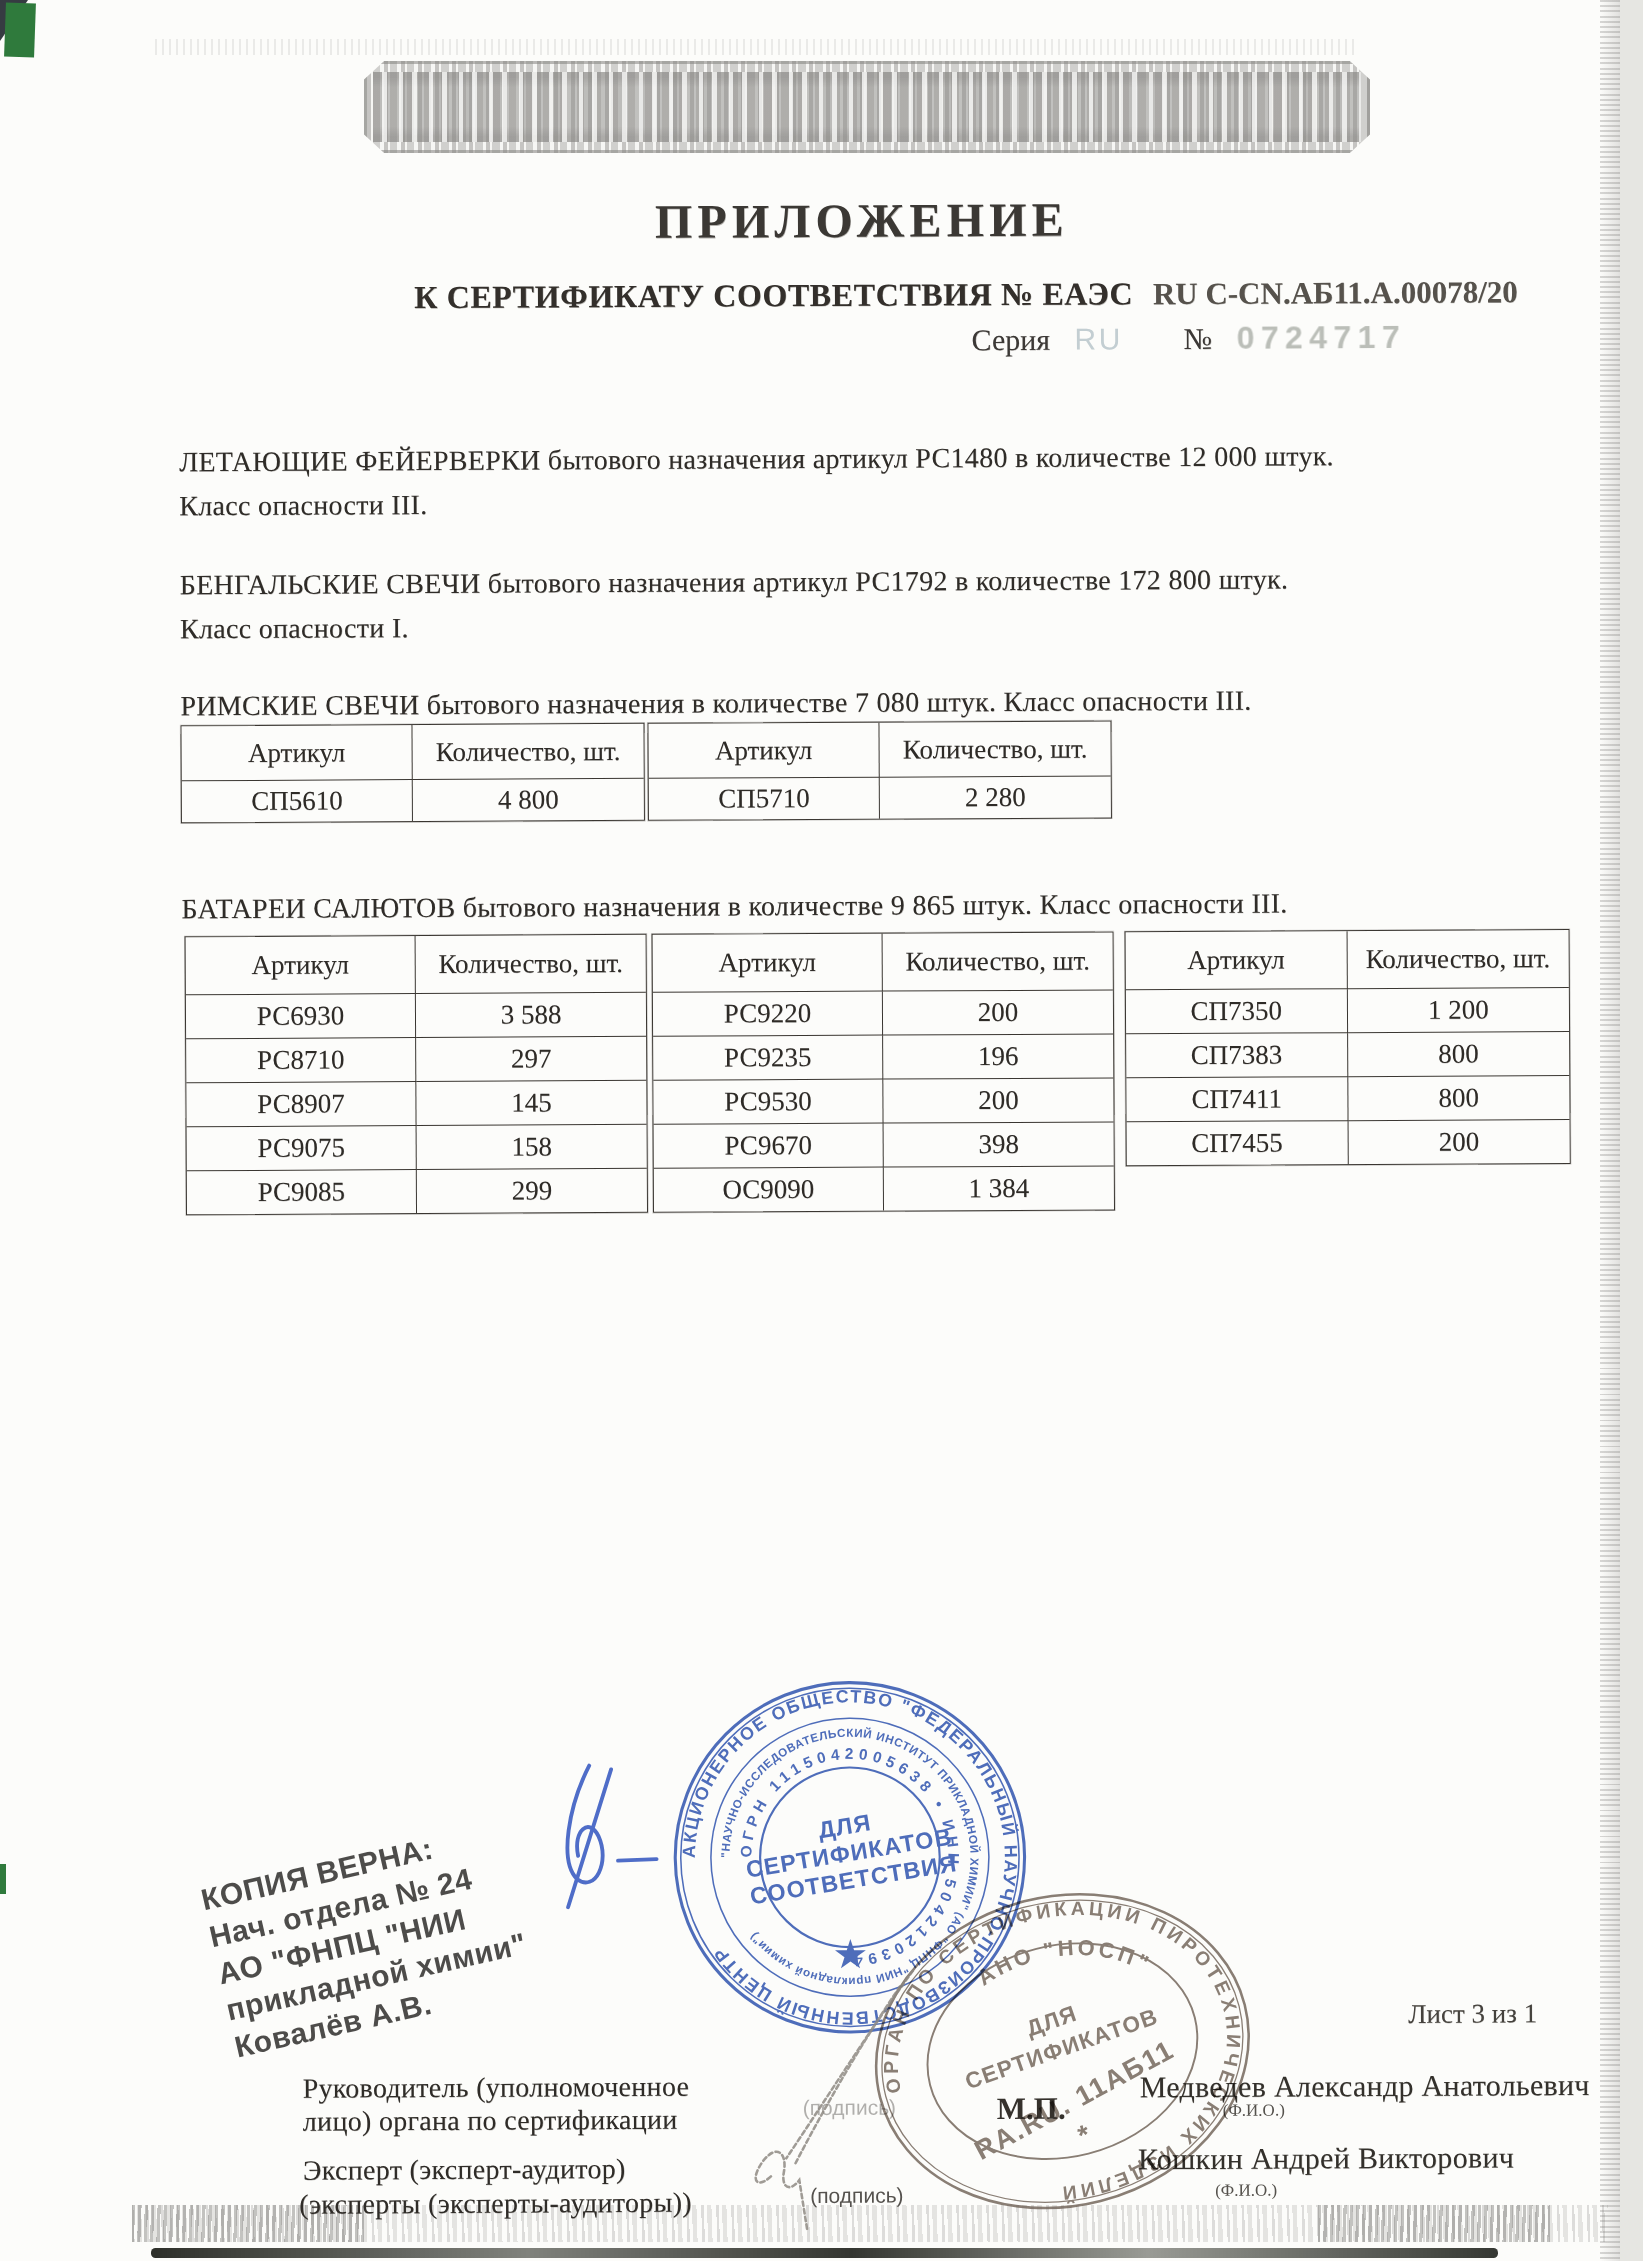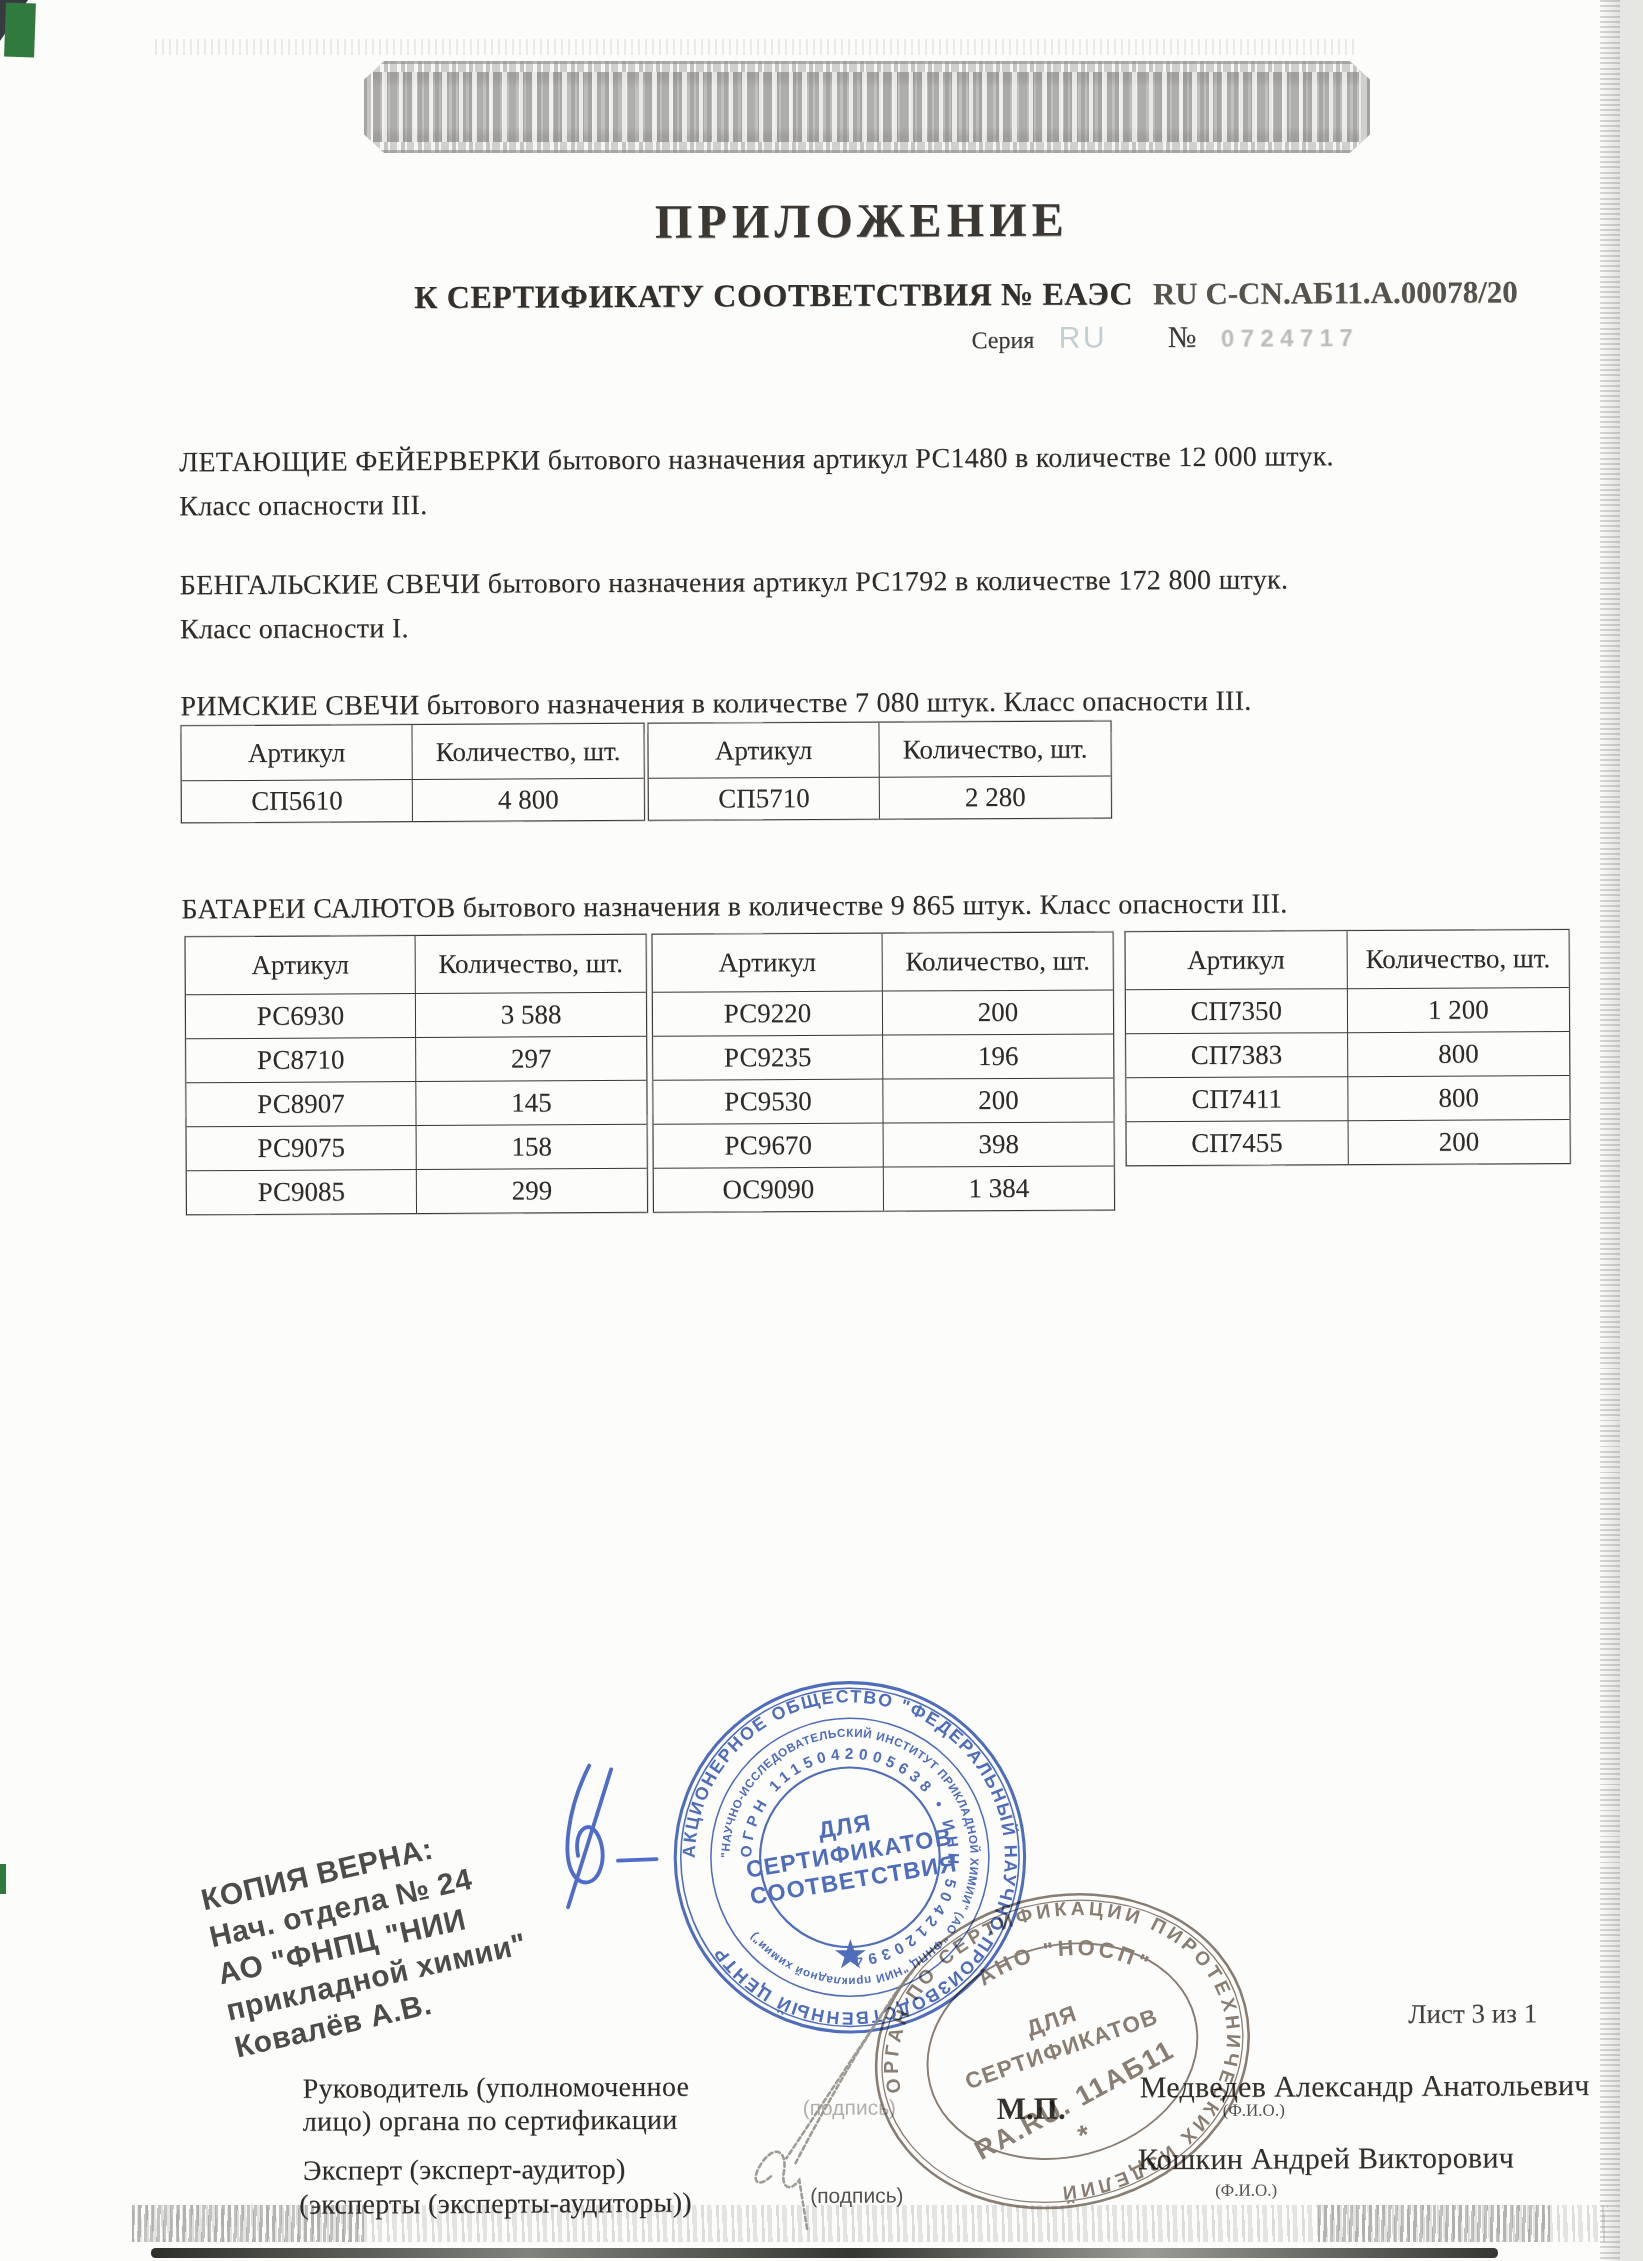--- a/index.html
+++ b/index.html
@@ -73,24 +73,24 @@
   <div class="tilt">
 
     <div class="abs nowrap" style="left:659px;top:193px;font-size:48px;font-weight:700;letter-spacing:5.2px;color:#3b3834;text-shadow:0.6px 0.8px 0.6px rgba(70,64,58,.4);">ПРИЛОЖЕНИЕ</div>
 
     <div class="abs nowrap" style="left:418px;top:277px;">
       <span style="font-size:32px;font-weight:700;letter-spacing:0.6px;color:#332f2b;text-shadow:0.5px 0.6px 0.5px rgba(70,64,58,.4);">К СЕРТИФИКАТУ СООТВЕТСТВИЯ № ЕАЭС</span>
       <span style="font-size:31px;font-weight:600;color:#56524c;margin-left:17px;text-shadow:0.4px 0.5px 0.4px rgba(86,82,76,.35);">RU C-CN.АБ11.А.00078/20</span>
     </div>
 
     <div class="abs" style="left:975px;top:322px;display:flex;gap:24.5px;align-items:baseline;">
-      <span style="font-size:24px;color:#3c3936;text-shadow:0.4px 0.5px 0.4px rgba(70,64,58,.35);">Серия</span>
+      <span style="font-size:30px;color:#3c3936;text-shadow:0.4px 0.5px 0.4px rgba(70,64,58,.35);">Серия</span>
       <span style="font-size:30px;color:#b9c6cb;font-family:'Liberation Sans',sans-serif;letter-spacing:2.6px;opacity:.85;">RU</span>
       <span style="font-size:30px;color:#3c3936;margin-left:36px;text-shadow:0.4px 0.5px 0.4px rgba(70,64,58,.35);">№</span>
-      <span style="font-size:24px;color:#8f958c;font-family:'Liberation Sans',sans-serif;font-weight:600;letter-spacing:6.4px;opacity:.6;filter:blur(0.4px);">0724717</span>
+      <span style="font-size:32px;color:#8f958c;font-family:'Liberation Sans',sans-serif;font-weight:600;letter-spacing:6.4px;opacity:.6;filter:blur(0.4px);">0724717</span>
     </div>
 
     <div class="abs doc nowrap" style="left:182px;top:443px;">ЛЕТАЮЩИЕ ФЕЙЕРВЕРКИ бытового назначения артикул РС1480 в количестве 12 000 штук.</div>
     <div class="abs doc nowrap" style="left:182px;top:487px;">Класс опасности III.</div>
 
     <div class="abs doc nowrap" style="left:182px;top:566px;">БЕНГАЛЬСКИЕ СВЕЧИ бытового назначения артикул РС1792 в количестве 172 800 штук.</div>
     <div class="abs doc nowrap" style="left:182px;top:610px;">Класс опасности I.</div>
 
     <div class="abs doc nowrap" style="left:182px;top:687px;">РИМСКИЕ СВЕЧИ бытового назначения в количестве 7 080 штук. Класс опасности III.</div>
 

